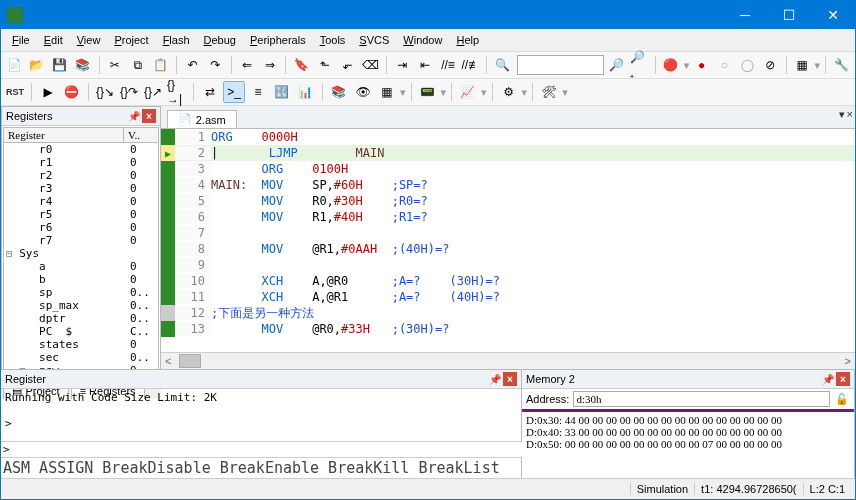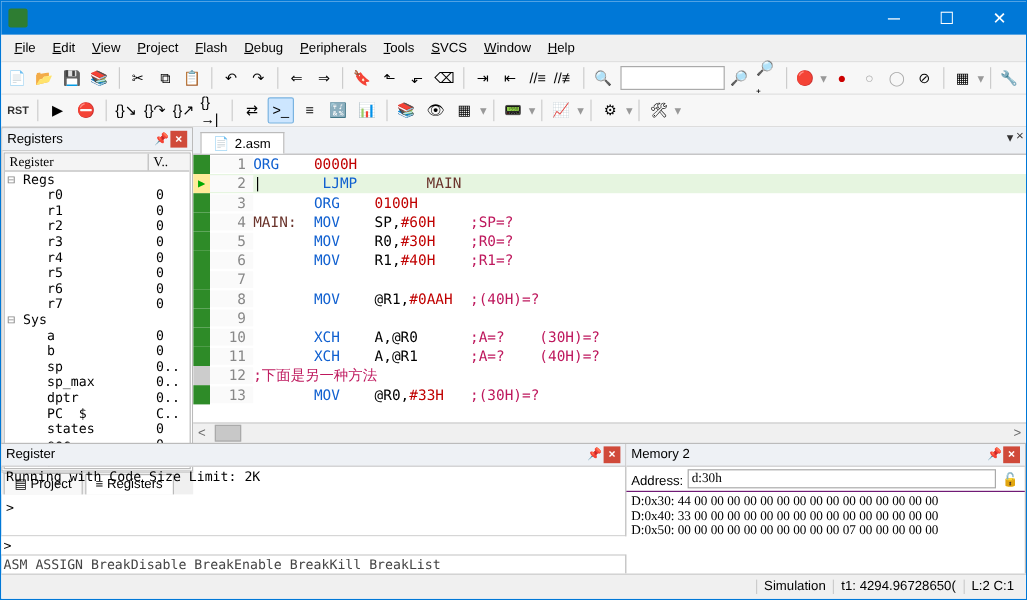--- a/index.html
+++ b/index.html
@@ -45,34 +45,34 @@
 .gut{width:14px;background:#2e8b28;height:100%}
 .gut.hl{background:#2e8b28}
 .gut.blank{background:#ccc}
 .lno{width:30px;text-align:right;color:#888;padding-right:6px;background:#fafafa}
 .ct{white-space:pre}
 .kw{color:#1060d0}
 .dir{color:#1060d0}
 .addr{color:#c00000}
 .lbl{color:#6a332b}
 .num{color:#c00000}
-.cmt{color:#be185d}
+.cmt{color:#1d4ed8}
 .hlrow{background:#e6f5e0}
 .arrow{color:#0a0;font-size:10px}
 .hscroll{height:16px;background:#f0f0f0;border-top:1px solid #ccc;display:flex;align-items:center}
 .hscroll .thumb{width:20px;height:12px;background:#c8c8c8;border:1px solid #aaa;margin-left:4px}
 .bottom{height:108px;display:flex;border-top:1px solid #bbb}
 .bpane{display:flex;flex-direction:column;border-right:1px solid #bbb}
 .cmd{width:520px}
 .cmdbody{flex:1;font-family:Consolas,monospace;font-size:11px;padding:2px 4px;overflow:hidden;white-space:pre}
 .cmdinput{border-top:1px solid #ccc;background:#fff}
 .cmdinput input{width:100%;border:none;outline:none;font-family:Consolas,monospace;font-size:11px;padding:1px 2px}
-.cmdhist{border-top:1px solid #ccc;font-family:Consolas,monospace;font-size:11px;padding:1px 2px;color:#444;white-space:nowrap;overflow:hidden}
+.cmdhist{border-top:1px solid #ccc;font-family:Consolas,monospace;font-size:15px;padding:1px 2px;color:#444;white-space:nowrap;overflow:hidden}
 .mem{flex:1;display:flex;flex-direction:column}
-.memaddr{display:flex;align-items:flex-end;gap:4px;padding:2px 4px;border-bottom:1px solid #701a75}
+.memaddr{display:flex;align-items:center;gap:4px;padding:2px 4px;border-bottom:3px solid #701a75}
 .memaddr input{flex:1;border:1px solid #aaa;font-family:Liberation Serif, serif;font-size:11px;padding:1px 2px}
 .lock{width:16px;height:16px;display:flex;align-items:center;justify-content:center}
 .memdump{flex:1;font-family:Liberation Serif, serif;font-size:11px;padding:2px 4px;overflow:hidden;white-space:pre}
 .status{height:20px;background:#f0f0f0;border-top:1px solid #ccc;display:flex;align-items:center;font-size:11px;padding:0 4px}
 .status .gap{flex:1}
 .status .cell{border-left:1px solid #ccc;padding:0 6px}
 </style>
 </head>
 <body>
 
@@ -190,24 +190,20 @@
           <span class="pin">📌</span>
           <span class="x">×</span>
         </div>
         <div class="regtable">
           <div class="reghdr">
             <div class="c1">Register</div>
             <div class="c2">V..</div>
           </div>
           <div id="regbody">
               <div class="regrow">
-                <div class="c1"><span class="tree-toggle">⊟ </span>Regs</div>
-                <div class="c2"></div>
-              </div>
-              <div class="regrow">
                 <div class="c1">     r0</div>
                 <div class="c2">0</div>
               </div>
               <div class="regrow">
                 <div class="c1">     r1</div>
                 <div class="c2">0</div>
               </div>
               <div class="regrow">
                 <div class="c1">     r2</div>
                 <div class="c2">0</div>

